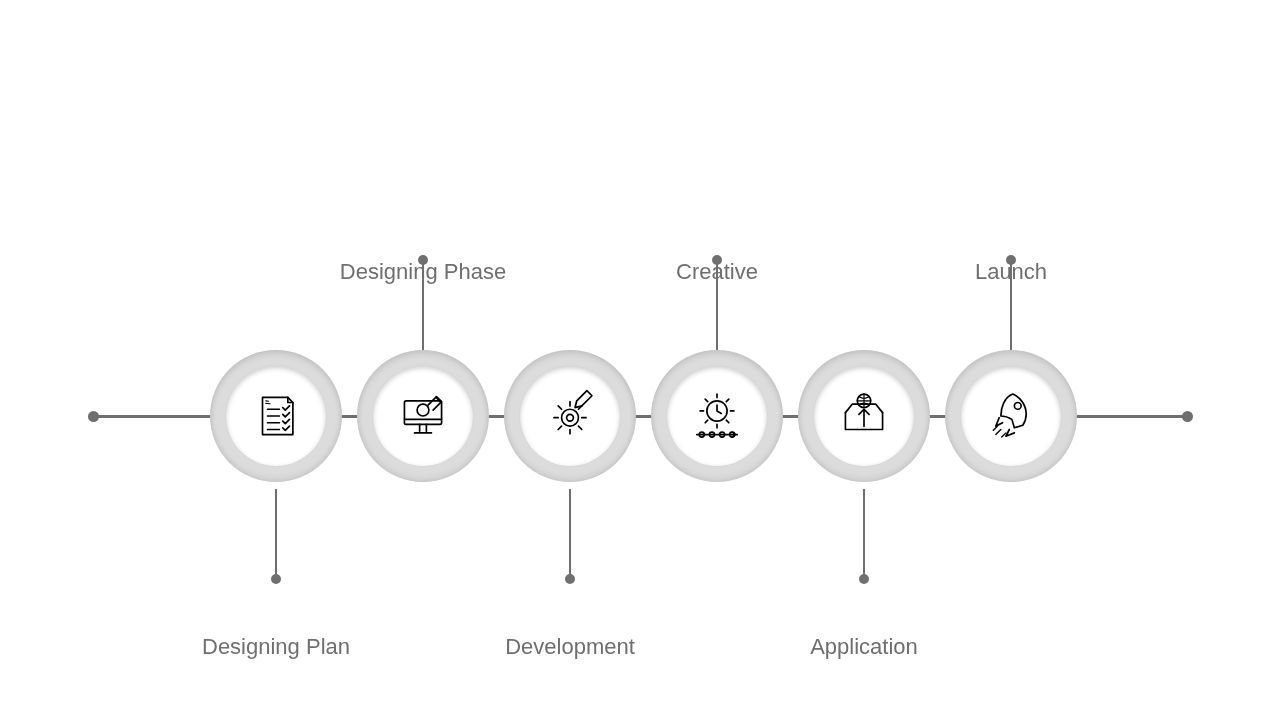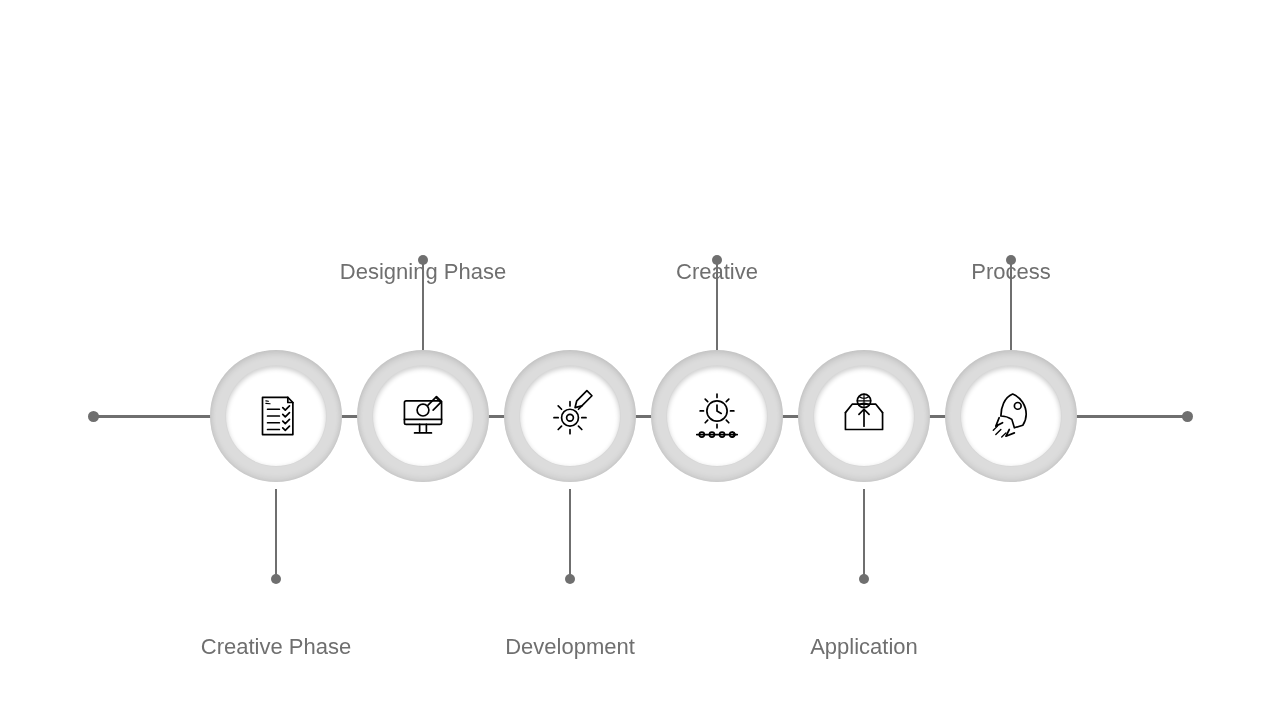--- a/index.html
+++ b/index.html
@@ -43,21 +43,21 @@
 <div class="slide">
 
   <div class="diagram">
     <div class="axis left"></div>
     <div class="end-dot l"></div>
     <div class="end-dot r"></div>
     <div id="nodes-host">
         <div class="pin bot" style="left: 275px;">
           <div class="dot"></div>
         </div>
-        <div class="lbl bot" style="left: 176px;">Creative Phase</div>
+        <div class="lbl bot" style="left: 176px;">Designing Plan</div>
         <div class="node" style="left: 210px;">
           <div class="ring" style="background: rgb(220, 220, 220);"></div>
           <div class="arc" style="background: linear-gradient(rgb(26, 166, 226) 0px, rgb(26, 166, 226) 50%, transparent 50%, transparent 100%); box-shadow: rgba(0, 0, 0, 0.15) 0px 3px 6px inset, rgba(0, 0, 0, 0.1) 0px -3px 6px inset;"></div>
           <div class="inner"></div>
           <div class="icon">
             <svg viewBox="0 0 64 64">
               <path d="M16 10h30l6 6v38H16z"></path>
               <path d="M46 10v6h6"></path>
               <path d="M22 24h14M22 32h14M22 40h14M22 48h14"></path>
               <path d="M40 22l3 3 5-5M40 30l3 3 5-5M40 38l3 3 5-5M40 46l3 3 5-5"></path>
@@ -137,21 +137,21 @@
               <path d="M10 28l8-10h28l8 10"></path>
               <path d="M32 44V24M26 30l6-6 6 6"></path>
               <circle cx="32" cy="14" r="8"></circle>
               <path d="M24 14h16M32 6v16M26 9c4 3 8 3 12 0M26 19c4-3 8-3 12 0" stroke-width="1.4"></path>
             </svg>
           </div>
         </div>
         <div class="pin top" style="left: 1010px;">
           <div class="dot"></div>
         </div>
-        <div class="lbl top" style="left: 911px;">Process</div>
+        <div class="lbl top" style="left: 911px;">Launch</div>
         <div class="node" style="left: 945px;">
           <div class="ring" style="background: rgb(220, 220, 220);"></div>
           <div class="arc" style="background: linear-gradient(transparent 0px, transparent 50%, rgb(192, 57, 43) 50%, rgb(192, 57, 43) 100%); box-shadow: rgba(0, 0, 0, 0.15) 0px 3px 6px inset, rgba(0, 0, 0, 0.1) 0px -3px 6px inset;"></div>
           <div class="inner"></div>
           <div class="icon">
             <svg viewBox="0 0 64 64">
               <path d="M34 6c10 4 16 14 16 24 0 6-2 10-4 13l-10 3-3-10c-3-2-7-4-13-4C20 22 24 10 34 6z"></path>
               <circle cx="40" cy="20" r="4"></circle>
               <path d="M22 40l-8 4 4-10M30 48l-4 8 10-4"></path>
               <path d="M20 48l-6 6M26 52l-5 5M16 44l-5 5" stroke-width="1.6"></path>

